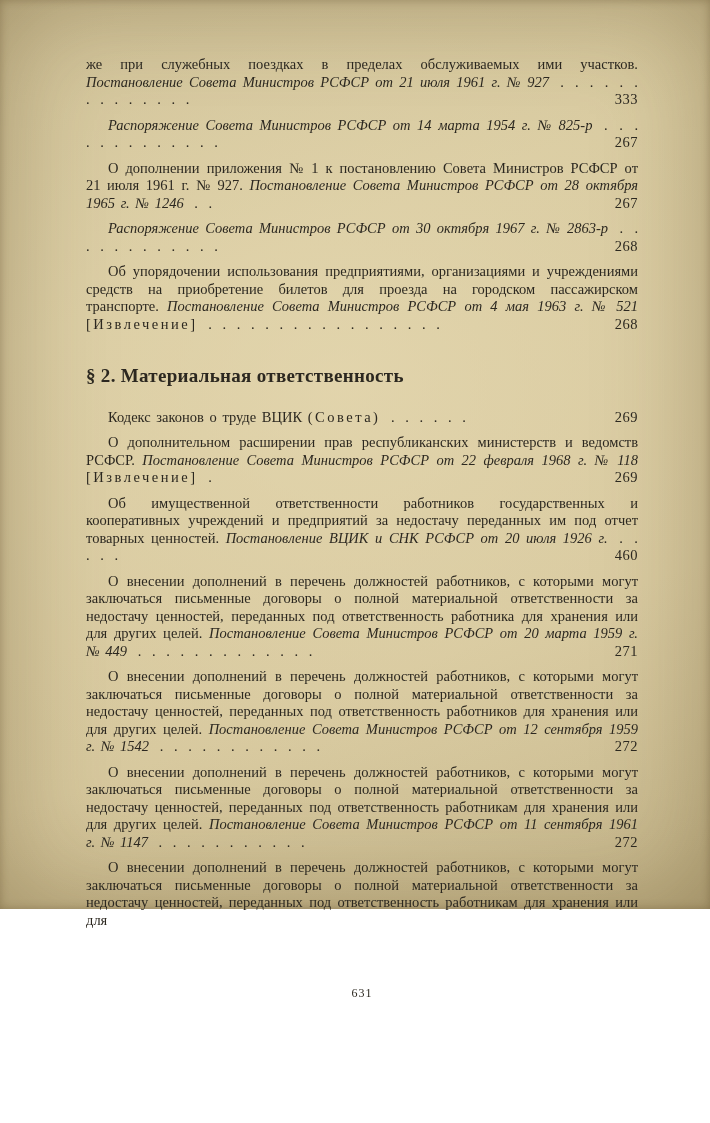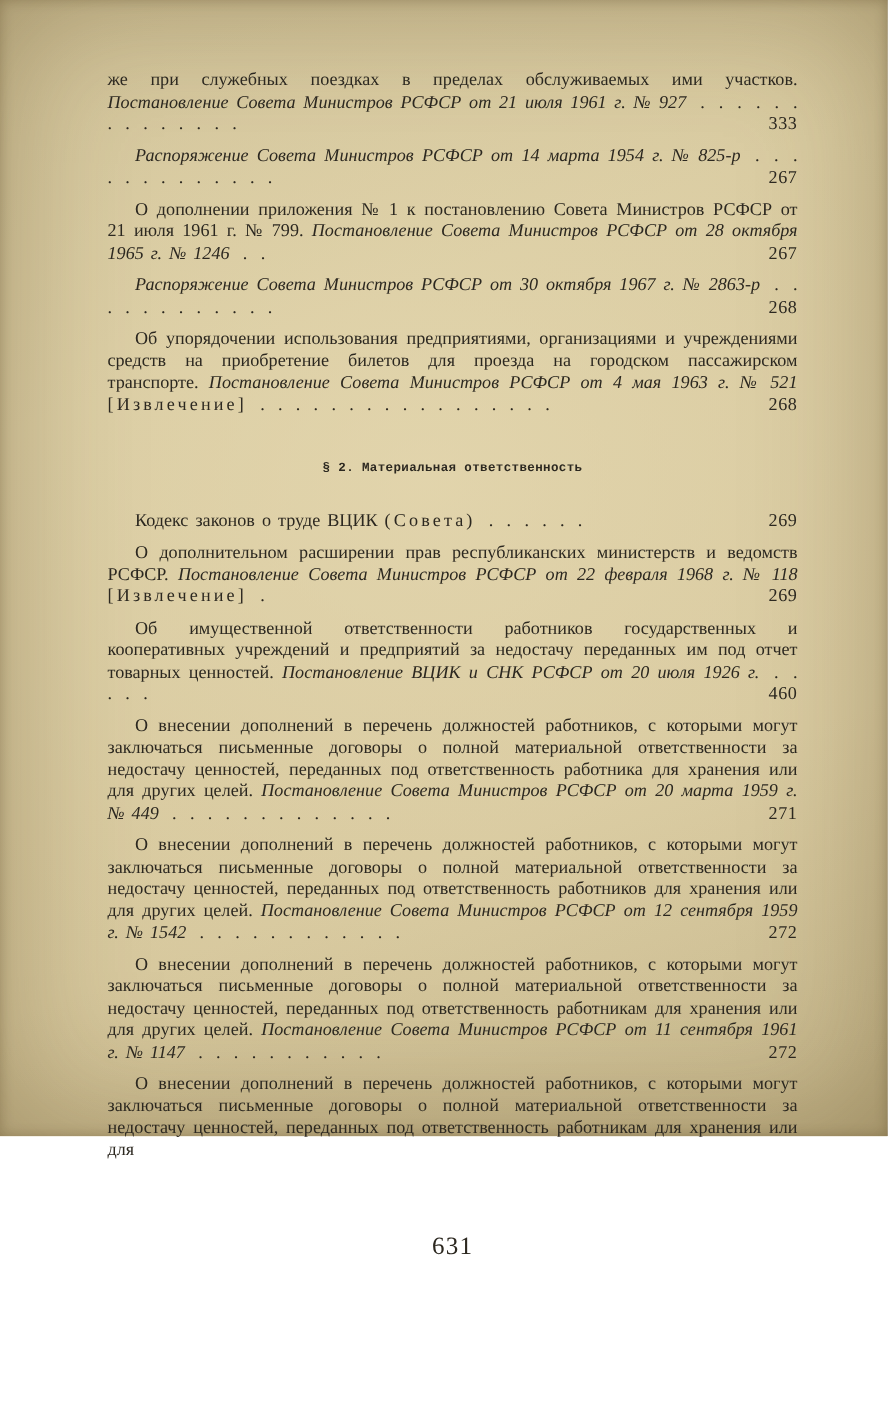--- a/index.html
+++ b/index.html
@@ -50,46 +50,45 @@
   }
   .pgnum {
     position: absolute;
     right: 0;
     bottom: 0;
     font-style: normal;
     letter-spacing: 0.5px;
   }
   .section-heading {
     margin: 34px 0 24px 0;
-    text-align: center;
-    font-size: 10px;
+    text-align: left;
+    font-size: 19px;
     font-weight: bold;
     color: #2c2820;
     letter-spacing: 0.3px;
-    font-family: Liberation Mono, monospace;
   }
   .folio {
     position: absolute;
     left: 86px;
     top: 986px;
     width: 552px;
     text-align: center;
-    font-size: 20px;
+    font-size: 12px;
     color: #2c2820;
     letter-spacing: 1px;
   }
 </style>
 </head>
 <body>
 
 <div class="scan-page">
   <div class="text-block">
       <p class="entry"><span class="part-normal">же при служебных поездках в пределах обслуживаемых ими участков. </span><span class="part-italic">Постановление Совета Министров РСФСР от 21 июля 1961 г. № 927</span><span class="dots"> . . . . . . . . . . . . . .</span><span class="pgnum">333</span></p>
       <p class="entry indent"><span class="part-italic">Распоряжение Совета Министров РСФСР от 14 марта 1954 г. № 825-р</span><span class="dots"> . . . . . . . . . . . . .</span><span class="pgnum">267</span></p>
-      <p class="entry indent"><span class="part-normal">О дополнении приложения № 1 к постановлению Совета Министров РСФСР от 21 июля 1961 г. № 799. </span><span class="part-italic">Постановление Совета Министров РСФСР от 28 октября 1965 г. № 1246</span><span class="dots"> . .</span><span class="pgnum">267</span></p>
+      <p class="entry indent"><span class="part-normal">О дополнении приложения № 1 к постановлению Совета Министров РСФСР от 21 июля 1961 г. № 927. </span><span class="part-italic">Постановление Совета Министров РСФСР от 28 октября 1965 г. № 1246</span><span class="dots"> . .</span><span class="pgnum">267</span></p>
       <p class="entry indent"><span class="part-italic">Распоряжение Совета Министров РСФСР от 30 октября 1967 г. № 2863-р</span><span class="dots"> . . . . . . . . . . . .</span><span class="pgnum">268</span></p>
       <p class="entry indent"><span class="part-normal">Об упорядочении использования предприятиями, организациями и учреждениями средств на приобретение билетов для проезда на городском пассажирском транспорте. </span><span class="part-italic">Постановление Совета Министров РСФСР от 4 мая 1963 г. № 521 </span><span class="part-spaced">[Извлечение]</span><span class="dots"> . . . . . . . . . . . . . . . . .</span><span class="pgnum">268</span></p>
       <h2 class="section-heading">§ 2. Материальная ответственность</h2>
       <p class="entry indent"><span class="part-normal">Кодекс законов о труде ВЦИК </span><span class="part-spaced">(Совета)</span><span class="dots"> . . . . . .</span><span class="pgnum">269</span></p>
       <p class="entry indent"><span class="part-normal">О дополнительном расширении прав республиканских министерств и ведомств РСФСР. </span><span class="part-italic">Постановление Совета Министров РСФСР от 22 февраля 1968 г. № 118 </span><span class="part-spaced">[Извлечение]</span><span class="dots"> .</span><span class="pgnum">269</span></p>
       <p class="entry indent"><span class="part-normal">Об имущественной ответственности работников государственных и кооперативных учреждений и предприятий за недостачу переданных им под отчет товарных ценностей. </span><span class="part-italic">Постановление ВЦИК и СНК РСФСР от 20 июля 1926 г.</span><span class="dots"> . . . . .</span><span class="pgnum">460</span></p>
       <p class="entry indent"><span class="part-normal">О внесении дополнений в перечень должностей работников, с которыми могут заключаться письменные договоры о полной материальной ответственности за недостачу ценностей, переданных под ответственность работника для хранения или для других целей. </span><span class="part-italic">Постановление Совета Министров РСФСР от 20 марта 1959 г. № 449</span><span class="dots"> . . . . . . . . . . . . .</span><span class="pgnum">271</span></p>
       <p class="entry indent"><span class="part-normal">О внесении дополнений в перечень должностей работников, с которыми могут заключаться письменные договоры о полной материальной ответственности за недостачу ценностей, переданных под ответственность работников для хранения или для других целей. </span><span class="part-italic">Постановление Совета Министров РСФСР от 12 сентября 1959 г. № 1542</span><span class="dots"> . . . . . . . . . . . .</span><span class="pgnum">272</span></p>
       <p class="entry indent"><span class="part-normal">О внесении дополнений в перечень должностей работников, с которыми могут заключаться письменные договоры о полной материальной ответственности за недостачу ценностей, переданных под ответственность работникам для хранения или для других целей. </span><span class="part-italic">Постановление Совета Министров РСФСР от 11 сентября 1961 г. № 1147</span><span class="dots"> . . . . . . . . . . .</span><span class="pgnum">272</span></p>
       <p class="entry indent"><span class="part-normal">О внесении дополнений в перечень должностей работников, с которыми могут заключаться письменные договоры о полной материальной ответственности за недостачу ценностей, переданных под ответственность работникам для хранения или для</span></p>

